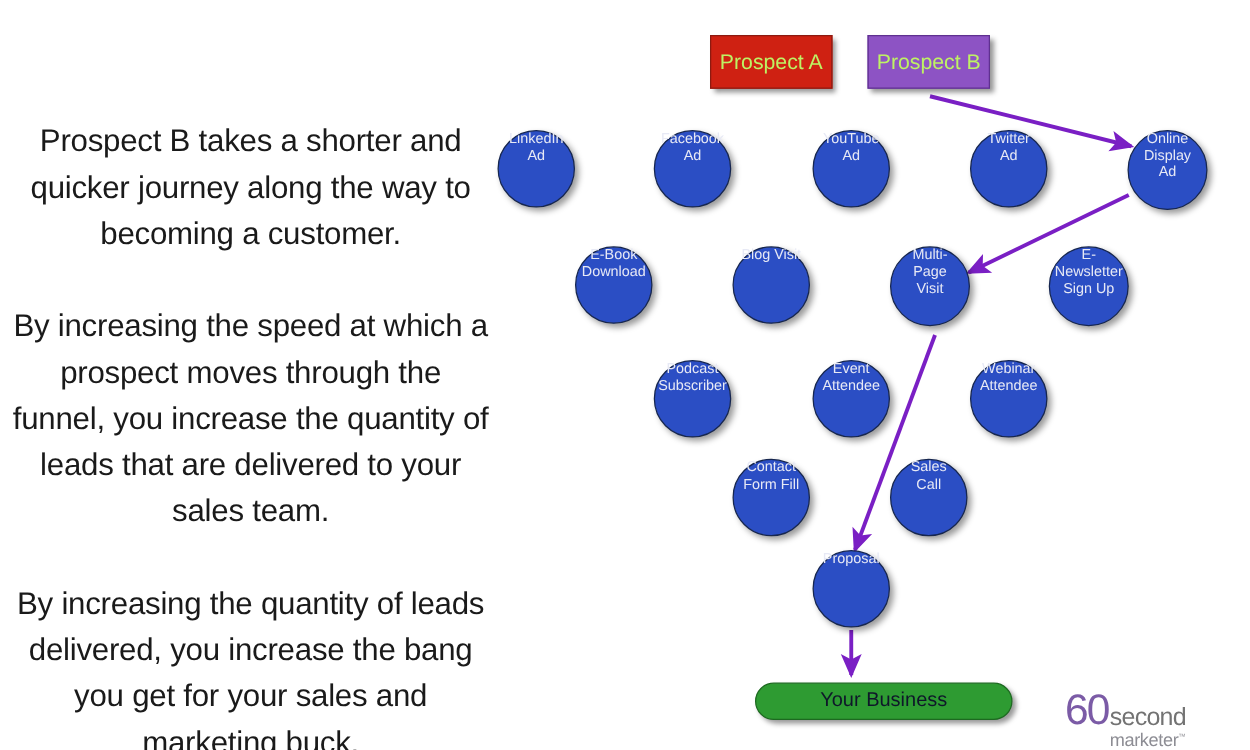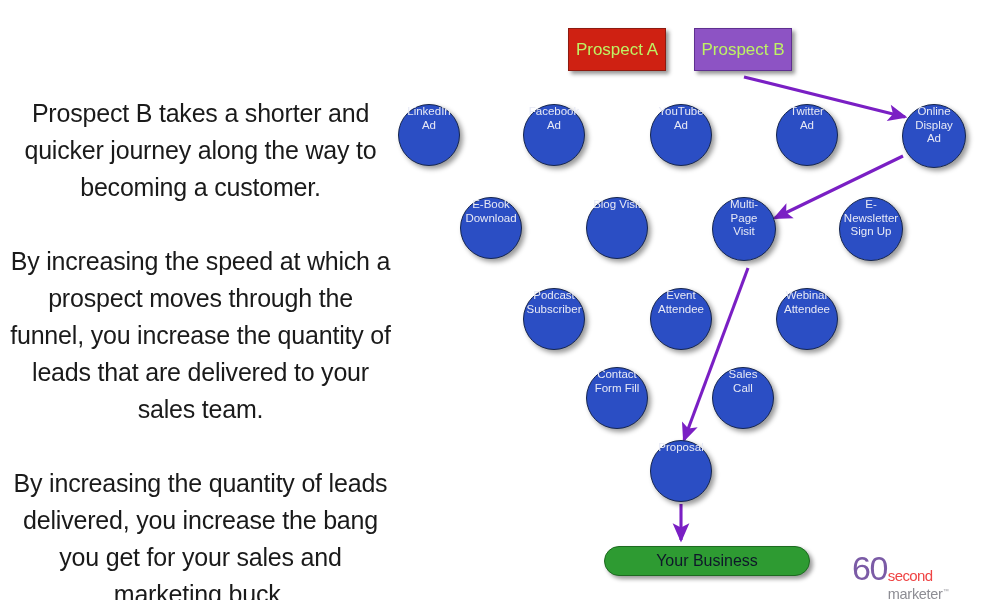--- a/index.html
+++ b/index.html
@@ -117,22 +117,22 @@
     line-height: 34px;
   }
   #logo .logo-words {
     display: flex;
     flex-direction: column;
     margin-left: 1px;
     position: relative;
     top: 1px;
   }
   #logo .logo-second {
-    font-size: 15px;
-    color: #ef4444;
+    font-size: 20px;
+    color: #737373;
     line-height: 17px;
     letter-spacing: -0.6px;
   }
   #logo .logo-marketer {
     font-size: 14.5px;
     color: #8d8d94;
     line-height: 15px;
     letter-spacing: -0.3px;
   }
   #logo .logo-tm {

